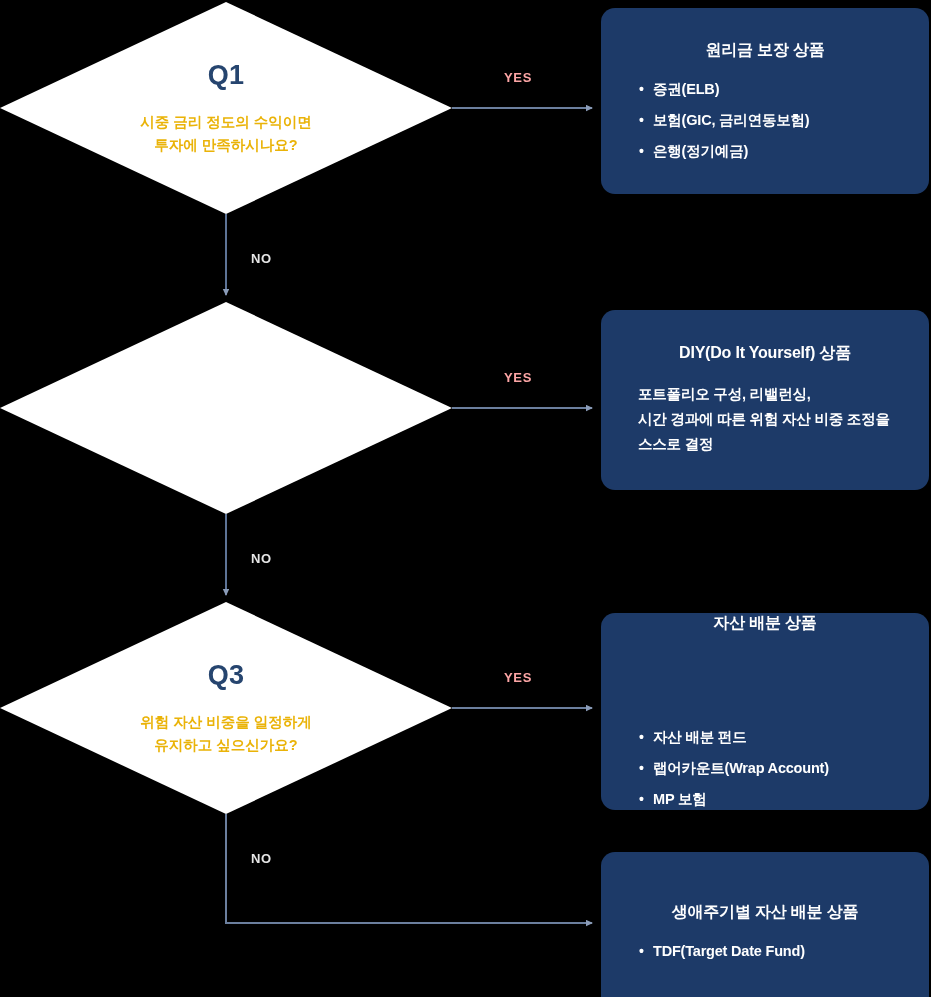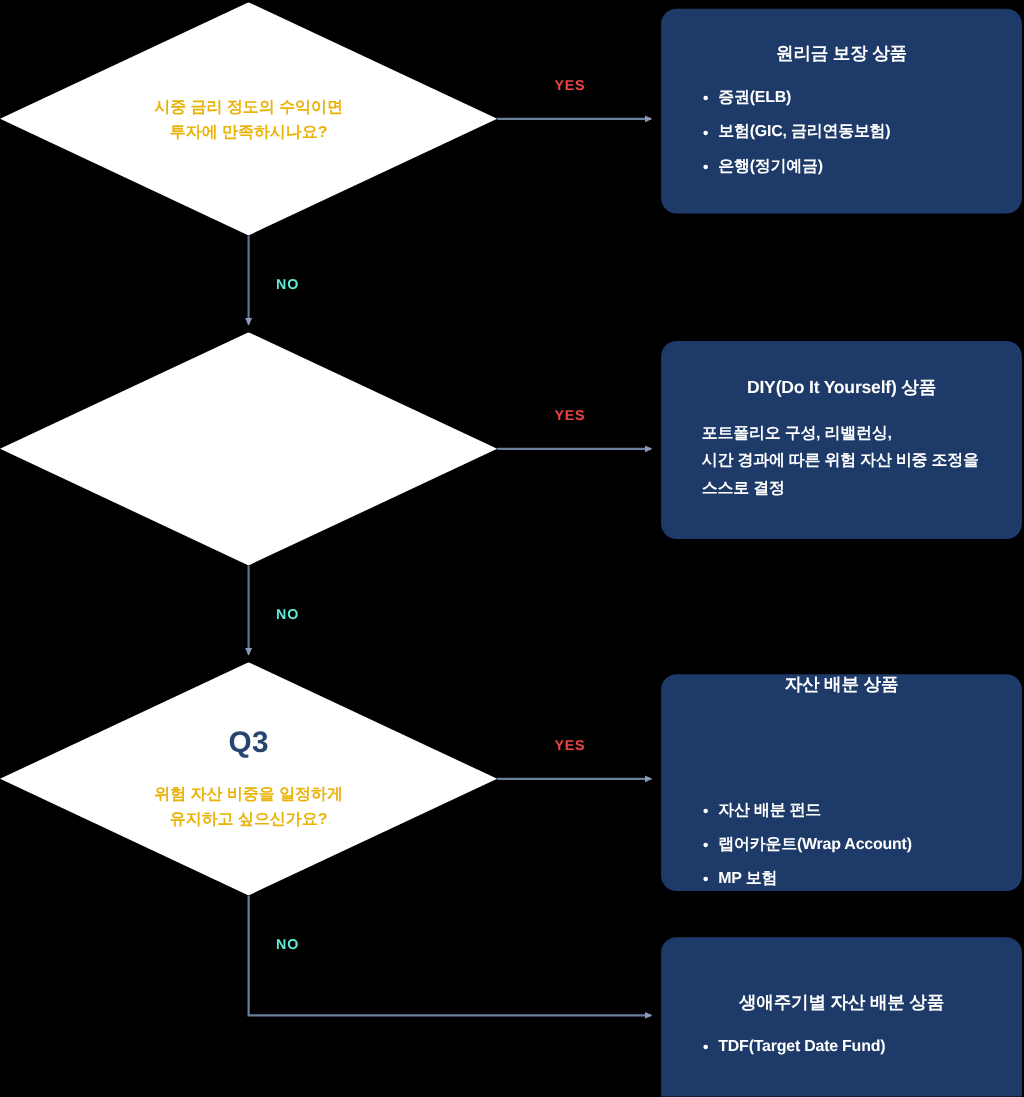--- a/index.html
+++ b/index.html
@@ -122,22 +122,22 @@
   }
 
   
   .edge-label {
     position: absolute;
     font-size: 13px;
     font-weight: bold;
     color: #4a5568;
     letter-spacing: .7px;
   }
-  .edge-label.yes { color: #ef4444; }
-  .edge-label.no  { color: #5eead4; }
+  .edge-label.yes { color: #fca5a5; }
+  .edge-label.no  { color: #e5e5e5; }
 </style>
 </head>
 <body>
 
 <div id="stage">
 
   <svg id="connectors" viewBox="0 0 931 997" width="931" height="997" xmlns="http://www.w3.org/2000/svg">
     <defs>
       <marker id="arrow" markerWidth="7" markerHeight="7" refX="6" refY="3.2" orient="auto" markerUnits="userSpaceOnUse">
         <path d="M0,0 L7,3.2 L0,6.4 z" fill="#8b9cb8"></path>
@@ -162,20 +162,21 @@
 
   <span class="edge-label yes" style="left:504px; top:370px;">YES</span>
   <span class="edge-label no" style="left:251px; top:551px;">NO</span>
 
   <span class="edge-label yes" style="left:504px; top:670px;">YES</span>
   <span class="edge-label no" style="left:251px; top:851px;">NO</span>
 
   <div class="diamond" style="left:0px; top:2px;">
     <div class="shape"></div>
     <div class="dtext">
+      <span class="q-label">Q1</span>
       <span class="q-question">시중 금리 정도의 수익이면
 투자에 만족하시나요?</span>
     </div>
   </div>
 
   <div class="diamond" style="left:0px; top:302px;">
     <div class="shape"></div>
   </div>
 
   <div class="diamond" style="left:0px; top:602px;">

